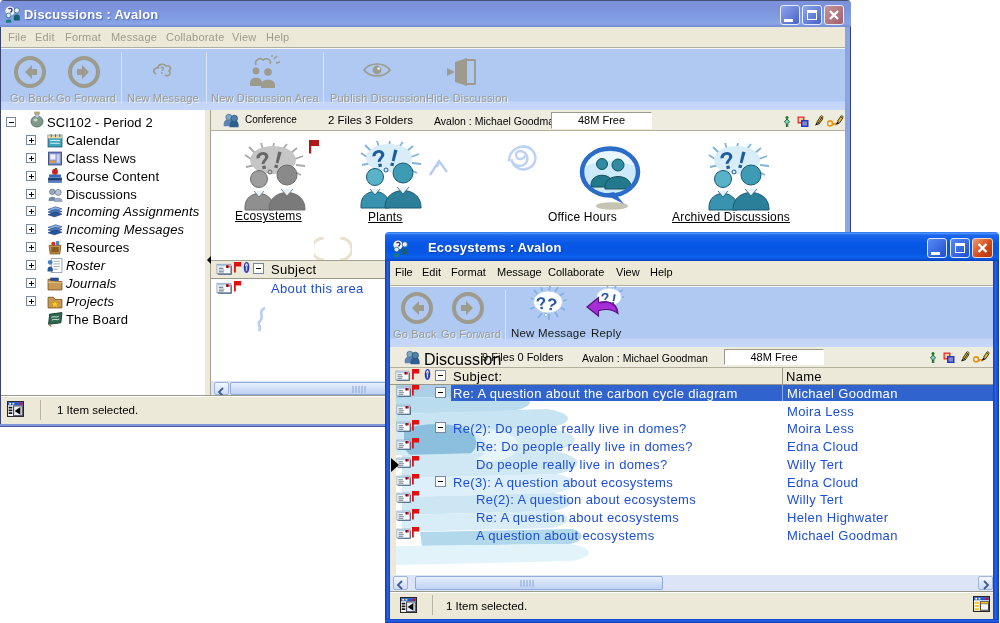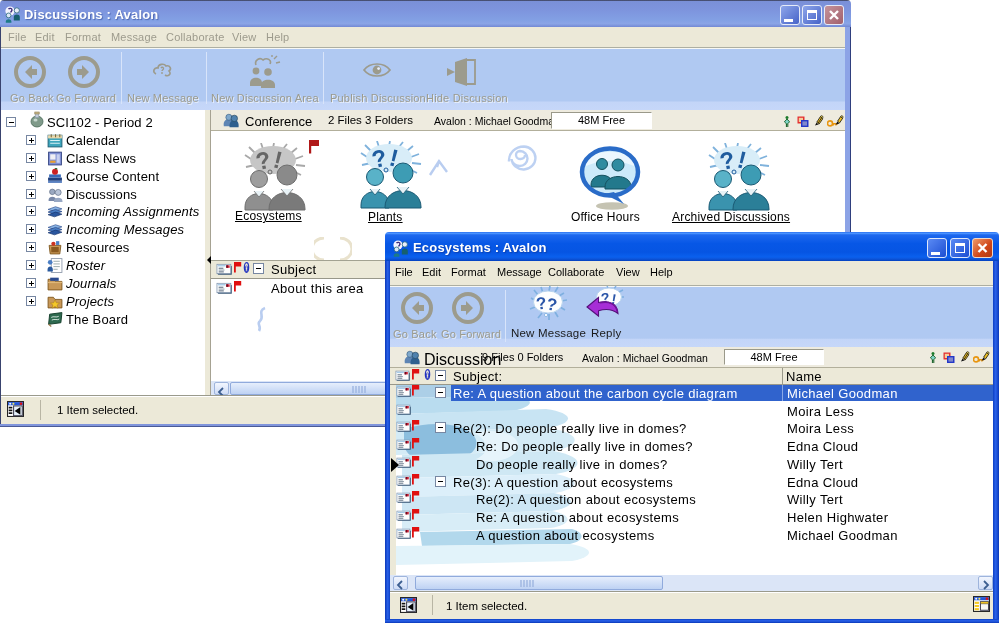--- a/index.html
+++ b/index.html
@@ -7,21 +7,21 @@
 .tb-ina{background:linear-gradient(180deg,#2a2a38 0%,#7a90d8 5%,#7e95de 40%,#82a0e4 75%,#8aa4e6 88%,#7288d4 100%)}
 .ttxt{font-weight:bold;font-size:13px;color:#fff;letter-spacing:.2px;text-shadow:1px 1px 1px rgba(20,40,120,.45)}
 .menu{background:#ece9d8;font-size:11px}
 .toolbar{background:linear-gradient(180deg,#adafa2 0,#adafa2 1px,#f7f8f5 1px,#f7f8f5 2px,#b0c9f2 2px,#b0c9f2 86%,#c3d5f8 87%,#c6d7f9 100%)}
 .tlbl{font-size:11px;color:#9c9b8d;letter-spacing:.2px;text-shadow:1px 1px 0 rgba(255,255,255,.65)}
 .blbl{font-size:11px;color:#1a1a1a;letter-spacing:.2px}
 .sep{width:1px;background:#94a9d2;border-right:1px solid #d8e4fa}
 .ring{border:4px solid #9c9b8d;border-radius:50%}
 .hdr{background:#eeebdf;border-bottom:1px solid #b2af9b;font-size:12px;color:#000}
 .colhdr{background:#ece9d8;border-bottom:1px solid #98978a;font-size:13px;color:#000}
-.t13{font-size:13px;letter-spacing:.35px;color:#000000;white-space:nowrap}
+.t13{font-size:13px;letter-spacing:.35px;color:#1d4ed8;white-space:nowrap}
 .tree{font-size:13px;letter-spacing:.15px;color:#000;white-space:nowrap}
 .it{font-style:italic}
 .lbl{font-size:12px;letter-spacing:.2px;color:#000;white-space:nowrap}
 .box{width:11px;height:11px;background:#fff;border:1px solid #7787a2}
 .box::before{content:"";position:absolute;left:2px;top:4px;width:5px;height:1px;background:#000}
 .box.p::after{content:"";position:absolute;left:4px;top:2px;width:1px;height:5px;background:#000}
 .b10{width:10px;height:10px}
 .b10::before{left:1.5px;top:3.5px;width:5px;height:1px}
 .b10.p::after{left:3.5px;top:1.5px;width:1px;height:5px;background:#000;content:"";position:absolute}
 .sbar{background:#ece9d8;font-size:11.5px;color:#000}
@@ -280,21 +280,21 @@
       <ellipse cx="6.5" cy="9" rx="2" ry="1.5" fill="#c8d8d0"></ellipse>
       <rect x="6.2" y="2.5" width="3.6" height="4" fill="#c2ccd8" stroke="#8a98a8" stroke-width="0.6"></rect>
       <rect x="5.8" y="1" width="4.4" height="2" fill="#c8b88a" stroke="#8a7a50" stroke-width="0.6"></rect>
     </svg>
     <div class="a tree" style="left:47px;top:115px">SCI102 - Period 2</div>
 
  <div class="a hdr" style="left:211px;top:110px;width:634px;height:21px"></div>
  <svg class="a" style="left:221px;top:112px" width="19" height="17" viewBox="0 0 20 16">
       <use href="#people"></use>
     </svg>
- <div class="a htx" style="left:245px;top:114px;font-size:13px">Conference</div>
+ <div class="a htx" style="left:245px;top:114px;font-size:10px">Conference</div>
  <div class="a htx" style="left:328px;top:114px">2 Files  3 Folders</div>
  <div class="a htx" style="left:434px;top:115px;font-size:10.5px">Avalon : Michael Goodman</div>
  <div class="a" style="left:551px;top:112px;width:101px;height:17px;background:#fff;border:1px solid;border-color:#9a998a #fff #fff #9a998a;font-size:11px;text-align:center;line-height:15px">48M Free</div>
  <svg class="a" style="left:784px;top:116px" width="6" height="11">
       <use href="#greenman"></use>
     </svg>
  <svg class="a" style="left:797px;top:116px" width="12" height="11">
       <use href="#sqrs"></use>
     </svg>
  <svg class="a" style="left:814px;top:115px" width="10" height="11">
@@ -349,21 +349,21 @@
       <ellipse cx="34" cy="60" rx="16" ry="3.8" fill="#c5c3b2"></ellipse>
       <ellipse cx="32" cy="26" rx="28" ry="23.5" fill="#cdeafa"></ellipse>
       <path d="M8,14 C18,3 46,3 56,14 L56,20 C40,13 24,13 8,20 Z" fill="#eef8fe" opacity="0.9"></path>
       <circle cx="24" cy="18" r="5.5" fill="#2e8ba0" stroke="#14505e" stroke-width="1"></circle>
       <path d="M13,39 C13,26 35,26 35,39 L35,41 L13,41 Z" fill="#23798c" stroke="#14505e" stroke-width="1"></path>
       <circle cx="40" cy="19" r="6" fill="#2e8ba0" stroke="#14505e" stroke-width="1"></circle>
       <path d="M27,41 C27,27 53,27 53,41 L53,43 L27,43 Z" fill="#23798c" stroke="#14505e" stroke-width="1"></path>
       <ellipse cx="32" cy="26" rx="28" ry="23.5" fill="none" stroke="#2a6cc8" stroke-width="4.5"></ellipse>
       <path d="M36,46 L46,58 L26,48 Z" fill="#2a6cc8"></path>
     </svg>
-    <div class="a lbl" style="left:571px;top:210px">Office Hours</div>
+    <div class="a lbl" style="left:548px;top:210px">Office Hours</div>
     <svg class="a" style="left:707px;top:143px" width="66" height="68">
       <path d="M8,16 L2,12 M12,10 L6,4 M20,6 L18,0 M30,5 L31,0 M40,6 L44,1 M48,10 L54,5 M52,16 L60,13 M53,22 L62,23 M50,28 L58,32 M12,22 L3,24" stroke="#7fb2dc" stroke-width="1.8"></path>
       <ellipse cx="30" cy="17" rx="23" ry="14" fill="#d8edf8"></ellipse>
       <text x="13" y="26" font-size="24" font-weight="bold" fill="#1f5c9e" transform="rotate(-12 20 18)">?</text>
       <text x="31" y="25" font-size="24" font-weight="bold" fill="#1f5c9e" transform="rotate(14 34 16)">!</text>
       <circle cx="27" cy="29" r="2" fill="#d8edf8" stroke="#1f5c9e" stroke-width="1"></circle>
       <circle cx="16" cy="36" r="8.5" fill="#59b2c8" stroke="#1a5a74" stroke-width="1"></circle>
       <path d="M2,64 C2,46 30,46 30,64 L30,67 L2,67 Z" fill="#3a93ae" stroke="#1a5a74" stroke-width="1"></path>
       <path d="M11,48 L16,54 L21,48" fill="#e8f2f6" stroke="#1a5a74" stroke-width="0.8"></path>
       <circle cx="44" cy="32" r="10" fill="#3d9cb4" stroke="#1a5a74" stroke-width="1"></circle>
@@ -415,21 +415,21 @@
  <div class="a" style="left:0;top:27px;width:1px;height:397px;background:#39436e"></div>
  <div class="a" style="left:845px;top:27px;width:6px;height:397px;background:#8ca3e6;border-right:1.5px solid #2f3f7e"></div>
  <div class="a" style="left:0;top:424px;width:851px;height:3px;background:#8095dc;border-bottom:1px solid #4a5a96"></div>
 </div>
 
 <div class="a" id="w2" style="left:385px;top:232px;width:614px;height:391px">
  <div class="a tb-act" style="left:0;top:0;width:614px;height:29px;border-radius:4px 4px 0 0"></div>
  <svg class="a" style="left:7px;top:8px" width="17" height="17" viewBox="0 0 17 17">
       <use href="#titleicon"></use>
     </svg>
- <div class="a ttxt" style="left:28px;top:8px">Ecosystems : Avalon</div>
+ <div class="a ttxt" style="left:43px;top:8px">Ecosystems : Avalon</div>
  <div class="a" style="left:542px;top:6px;width:20px;height:20px;border-radius:3px;border:1px solid #dfe8fb;background:linear-gradient(135deg,#5a8af4,#1c4ed2)">
       <div class="a" style="left:3px;top:13px;width:9px;height:3px;background:#fff"></div>
     </div>
  <div class="a" style="left:565px;top:6px;width:20px;height:20px;border-radius:3px;border:1px solid #dfe8fb;background:linear-gradient(135deg,#5a8af4,#1c4ed2)">
       <div class="a" style="left:3.5px;top:3.5px;width:10px;height:10px;border:1px solid #fff;border-top:3px solid #fff"></div>
     </div>
  <div class="a" style="left:587px;top:6px;width:21px;height:20px;border-radius:3px;border:1px solid #f0d8c8;background:linear-gradient(135deg,#ef9a6a,#cf4518 60%,#b03a14)">
   <svg width="19" height="18">
         <path d="M5.5,5 L13.5,13 M13.5,5 L5.5,13" stroke="#fff" stroke-width="2.4"></path>
       </svg></div>

